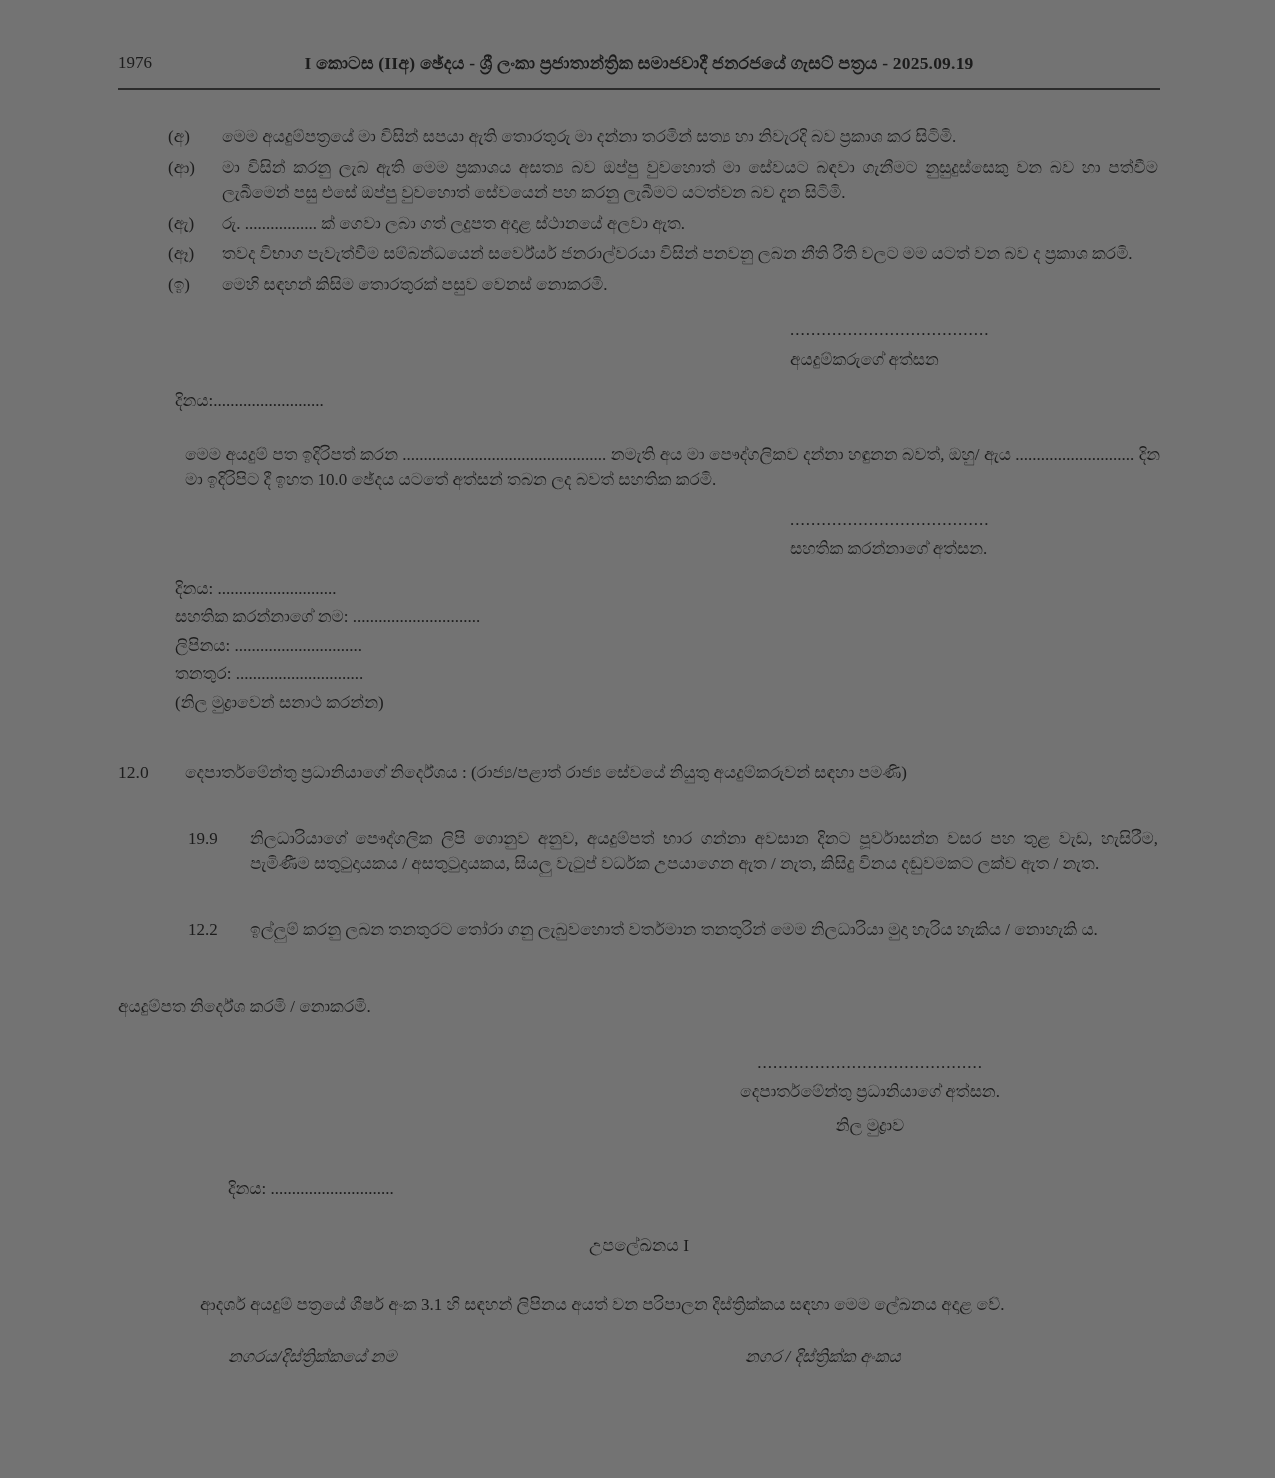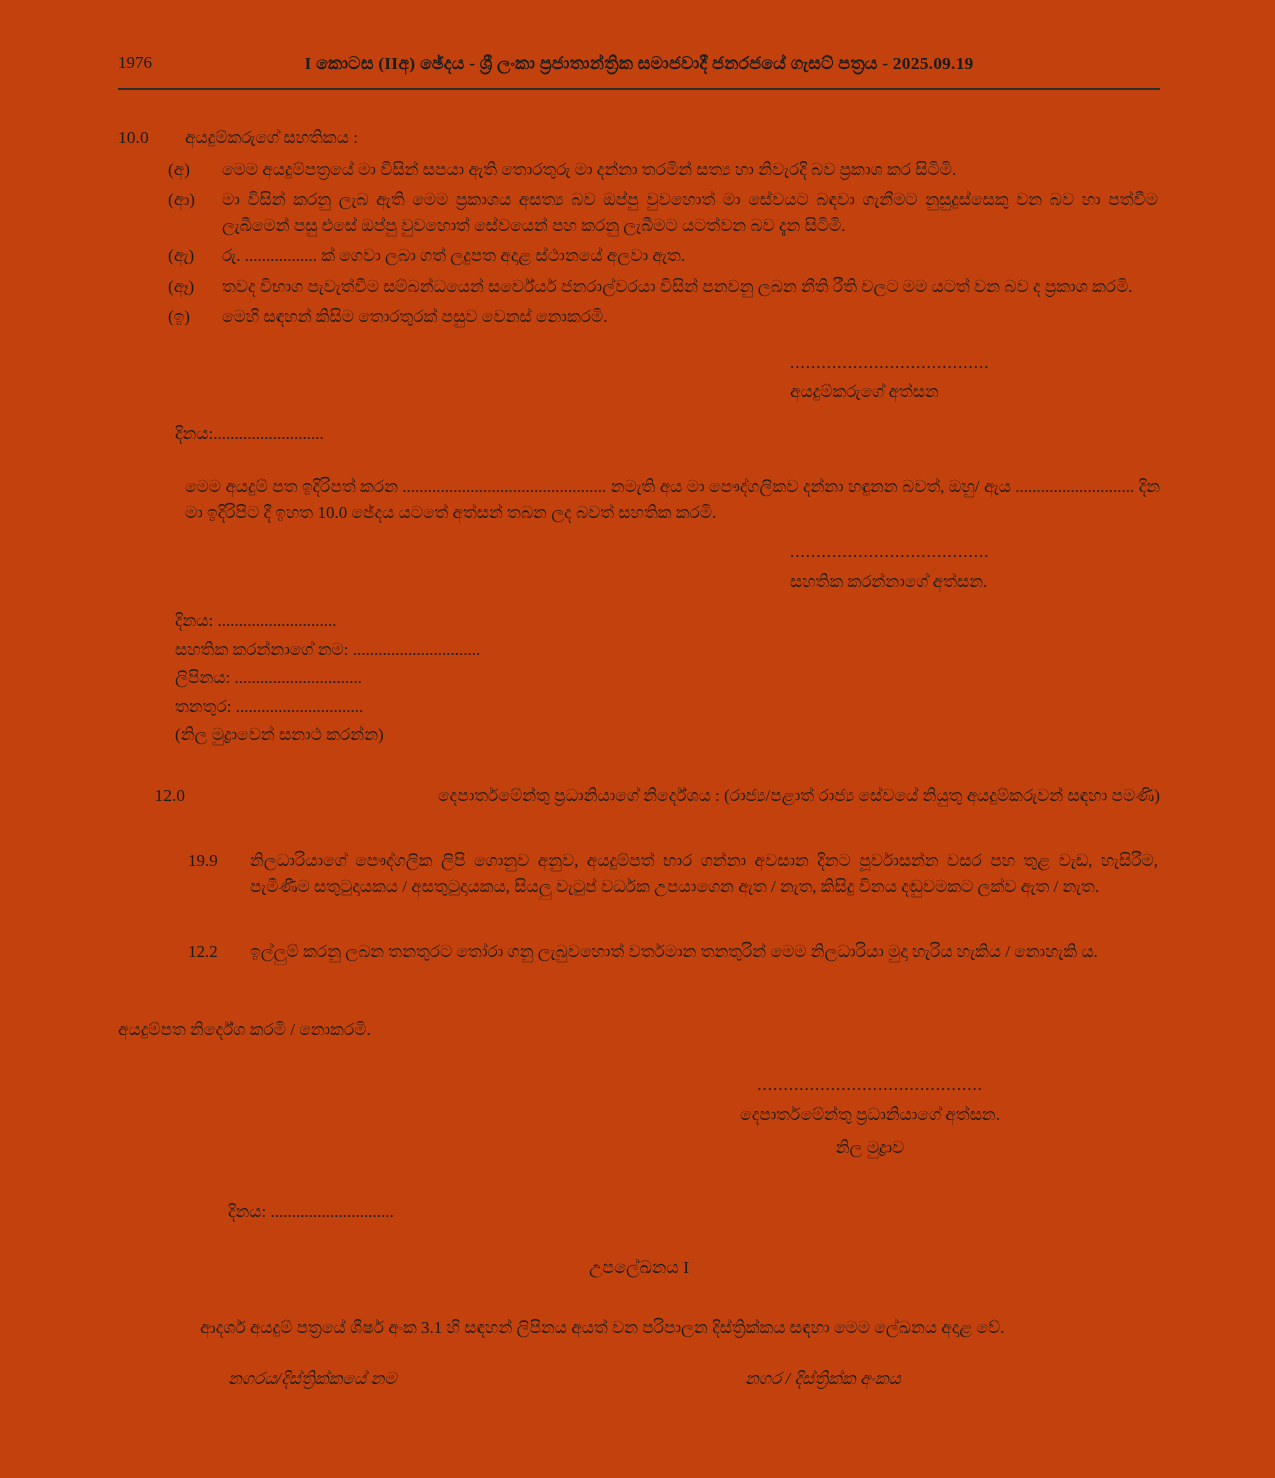--- a/index.html
+++ b/index.html
@@ -1,20 +1,20 @@
 <!DOCTYPE html>
 <html><head>
 <meta charset="utf-8">
 <style>
   html,body{margin:0;padding:0;background:#ffffff;}
   .page{
     position:relative;
     width:1275px;height:1478px;
     box-sizing:border-box;
-    background:#c2410c;
+    background:#737373;
     color:#1c1c1c;
     font-family:"Liberation Serif","DejaVu Serif","DejaVu Sans",serif;
     font-size:17px;
     line-height:1.5;
     padding:50px 115px 0 118px;
     overflow:hidden;
   }
   
   .gz-header{
     position:relative;
@@ -40,21 +40,21 @@
   .sig-center{width:360px;margin-left:572px;margin-top:30px;text-align:center;}
   .sig-seal{margin-top:8px;}
   .date-left{margin:16px 0 0 57px;}
   .date-left-12{margin:38px 0 0 110px;}
   
   .s11{margin-top:50px;}
   .s11-para{margin:28px 0 0 67px;text-align:justify;}
   .fields{margin:14px 0 0 57px;}
   .fields div{margin-top:3px;}
   
-  .s12{margin-top:34px;text-align:right;}
+  .s12{margin-top:44px;}
   .subsec{display:grid;grid-template-columns:62px 1fr;align-items:baseline;margin:40px 0 0 70px;}
   .subsec-text{text-align:justify;padding-right:2px;}
   .recommendation{margin-top:52px;}
   
   .sched-heading{text-align:center;margin-top:30px;font-size:17.5px;}
   .sched-intro{margin:34px 0 0 82px;}
   .sched-table{margin:26px 0 0 110px;width:760px;}
   .sched-head,.sched-row{display:grid;grid-template-columns:420px 340px;}
   .sched-head{font-style:italic;}
   .sched-head .c2{text-align:left;padding-left:97px;}
@@ -62,24 +62,20 @@
 </head>
 <body>
 
 <div class="page">
 
   <div class="gz-header">
     <span class="gz-pageno">1976</span>
     <div class="gz-title">I කොටස (IIඅ) ඡේදය - ශ්‍රී ලංකා ප්‍රජාතාන්ත්‍රික සමාජවාදී ජනරජයේ ගැසට් පත්‍රය - 2025.09.19</div>
   </div>
 
-  <div class="sec">
-    <span class="sec-num">10.0</span>
-    <span class="sec-title">අයදුම්කරුගේ සහතිකය :</span>
-  </div>
 
   <div class="clauses">
     <div class="clause">
       <span class="clause-label">(අ)</span>
       <span class="clause-text">මෙම අයදුම්පත්‍රයේ මා විසින් සපයා ඇති තොරතුරු මා දන්නා තරමින් සත්‍ය හා නිවැරදි බව ප්‍රකාශ කර සිටිමි.</span>
     </div>
     <div class="clause">
       <span class="clause-label">(ආ)</span>
       <span class="clause-text">මා විසින් කරනු ලැබ ඇති මෙම ප්‍රකාශය අසත්‍ය බව ඔප්පු වුවහොත් මා සේවයට බඳවා ගැනීමට නුසුදුස්සෙකු වන බව හා පත්වීම  ලැබීමෙන් පසු එසේ ඔප්පු වුවහොත් සේවයෙන් පහ කරනු ලැබීමට යටත්වන බව දැන සිටිමි.</span>
     </div>

